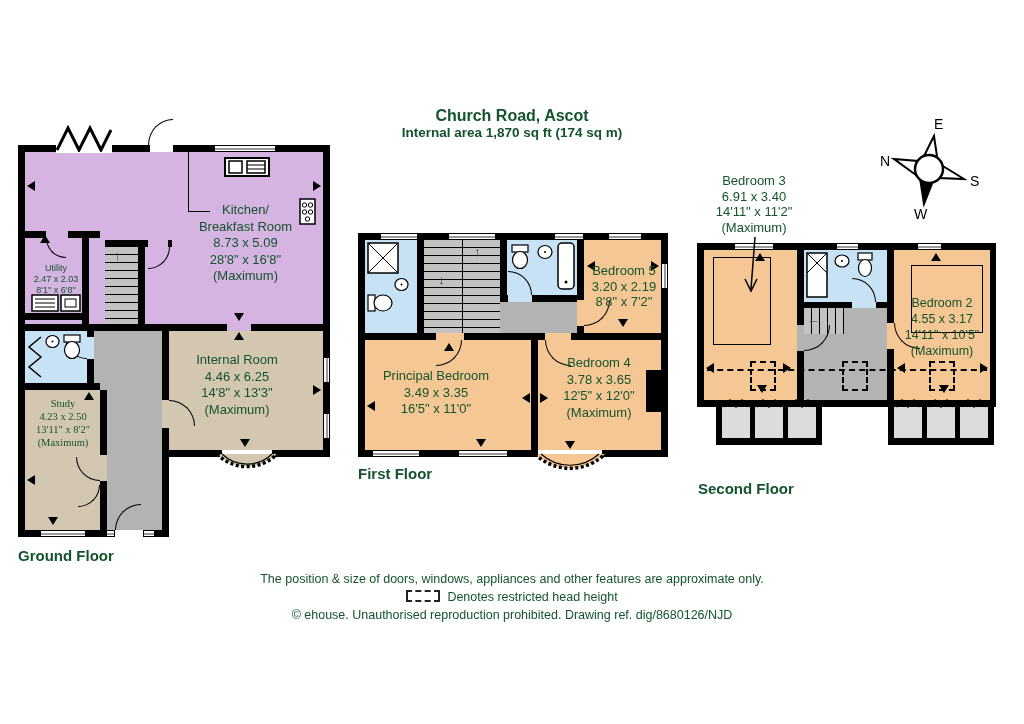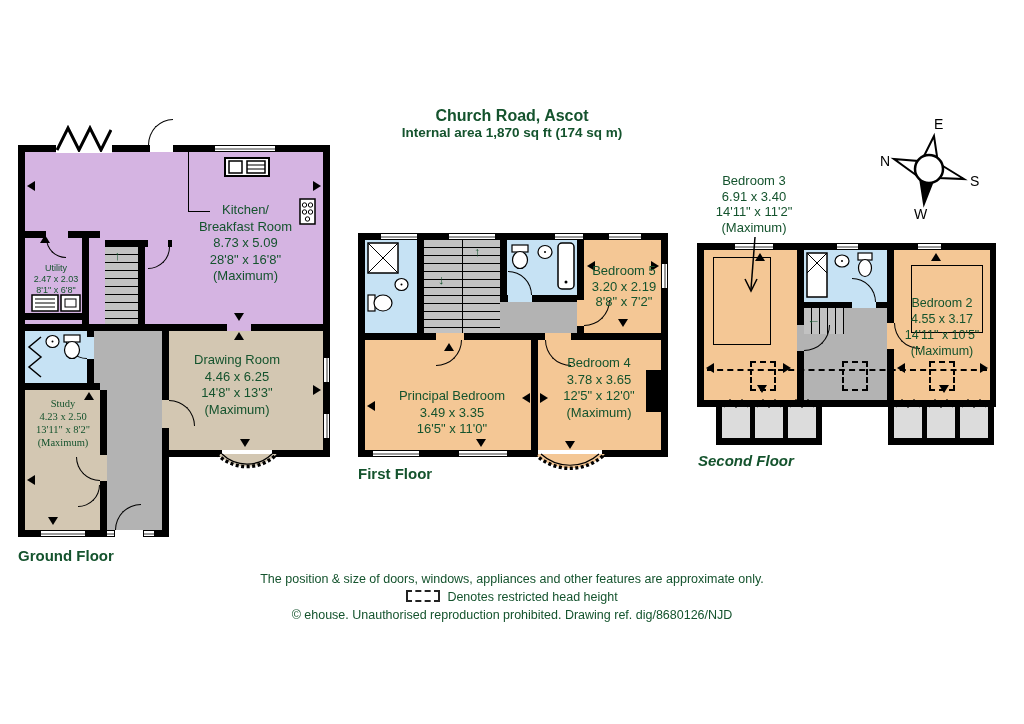--- a/index.html
+++ b/index.html
@@ -168,21 +168,21 @@
       <div>8.73 x 5.09</div>
       <div>28'8" x 16'8"</div>
       <div>(Maximum)</div>
     </div>
     <div class="rlbl-xs" style="left:9px;top:118px;width:58px;">
       <div>Utility</div>
       <div>2.47 x 2.03</div>
       <div>8'1" x 6'8"</div>
     </div>
     <div class="rlbl" style="left:146px;top:207px;width:146px;">
-      <div>Drawing Room</div>
+      <div>Internal Room</div>
       <div>4.46 x 6.25</div>
       <div>14'8" x 13'3"</div>
       <div>(Maximum)</div>
     </div>
     <div class="rlbl-sm" style="left:9px;top:252px;width:72px;font-family:Liberation Serif, serif;">
       <div>Study</div>
       <div>4.23 x 2.50</div>
       <div>13'11" x 8'2"</div>
       <div>(Maximum)</div>
     </div>
@@ -274,21 +274,21 @@
     <div class="tri tri-left" style="left:164px;top:160px;"></div>
     <div class="tri tri-right" style="left:182px;top:160px;"></div>
     <div class="tri tri-down" style="left:118px;top:206px;"></div>
     <div class="tri tri-down" style="left:207px;top:208px;"></div>
 
     <div class="rlbl" style="left:228px;top:30px;width:76px;font-size:13px;line-height:15.5px;">
       <div>Bedroom 5</div>
       <div>3.20 x 2.19</div>
       <div>8'8" x 7'2"</div>
     </div>
-    <div class="rlbl" style="left:16px;top:135px;width:156px;margin-top:20px;">
+    <div class="rlbl" style="left:0;top:135px;width:156px;">
       <div>Principal Bedroom</div>
       <div>3.49 x 3.35</div>
       <div>16'5" x 11'0"</div>
     </div>
     <div class="rlbl" style="left:182px;top:122px;width:118px;">
       <div>Bedroom 4</div>
       <div>3.78 x 3.65</div>
       <div>12'5" x 12'0"</div>
       <div>(Maximum)</div>
     </div>
@@ -393,21 +393,21 @@
   <div class="rlbl" style="left:696px;top:173px;width:116px;font-size:13px;line-height:15.5px;">
     <div>Bedroom 3</div>
     <div>6.91 x 3.40</div>
     <div>14'11" x 11'2"</div>
     <div>(Maximum)</div>
   </div>
   <svg class="abs" style="left:744px;top:237px;" width="20" height="62" viewBox="0 0 20 62">
     <line x1="11" y1="0" x2="7" y2="52" stroke="#000" stroke-width="1.5"></line>
     <polyline points="1,42 7,54 13,42" fill="none" stroke="#000" stroke-width="1.5"></polyline>
   </svg>
-  <div class="floorlbl" style="left:698px;top:452px;font-style:italic;">Second Floor</div>
+  <div class="floorlbl" style="left:698px;top:480px;">Second Floor</div>
 
   <svg class="abs" style="left:872px;top:112px;" width="120" height="110" viewBox="0 0 120 110">
     <polygon points="62,24 50,48 66,51" fill="#fff" stroke="#000" stroke-width="2"></polygon>
     <polygon points="92,67 66,51 67,66" fill="#fff" stroke="#000" stroke-width="2"></polygon>
     <polygon points="52,92 48,66 63,64" fill="#000" stroke="#000" stroke-width="2"></polygon>
     <polygon points="22,47 46,49 44,63" fill="#fff" stroke="#000" stroke-width="2"></polygon>
     <circle cx="57" cy="57" r="14" fill="#fff" stroke="#000" stroke-width="2.5"></circle>
     <text x="62" y="17" font-size="14">E</text>
     <text x="98" y="74" font-size="14">S</text>
     <text x="42" y="107" font-size="14">W</text>

